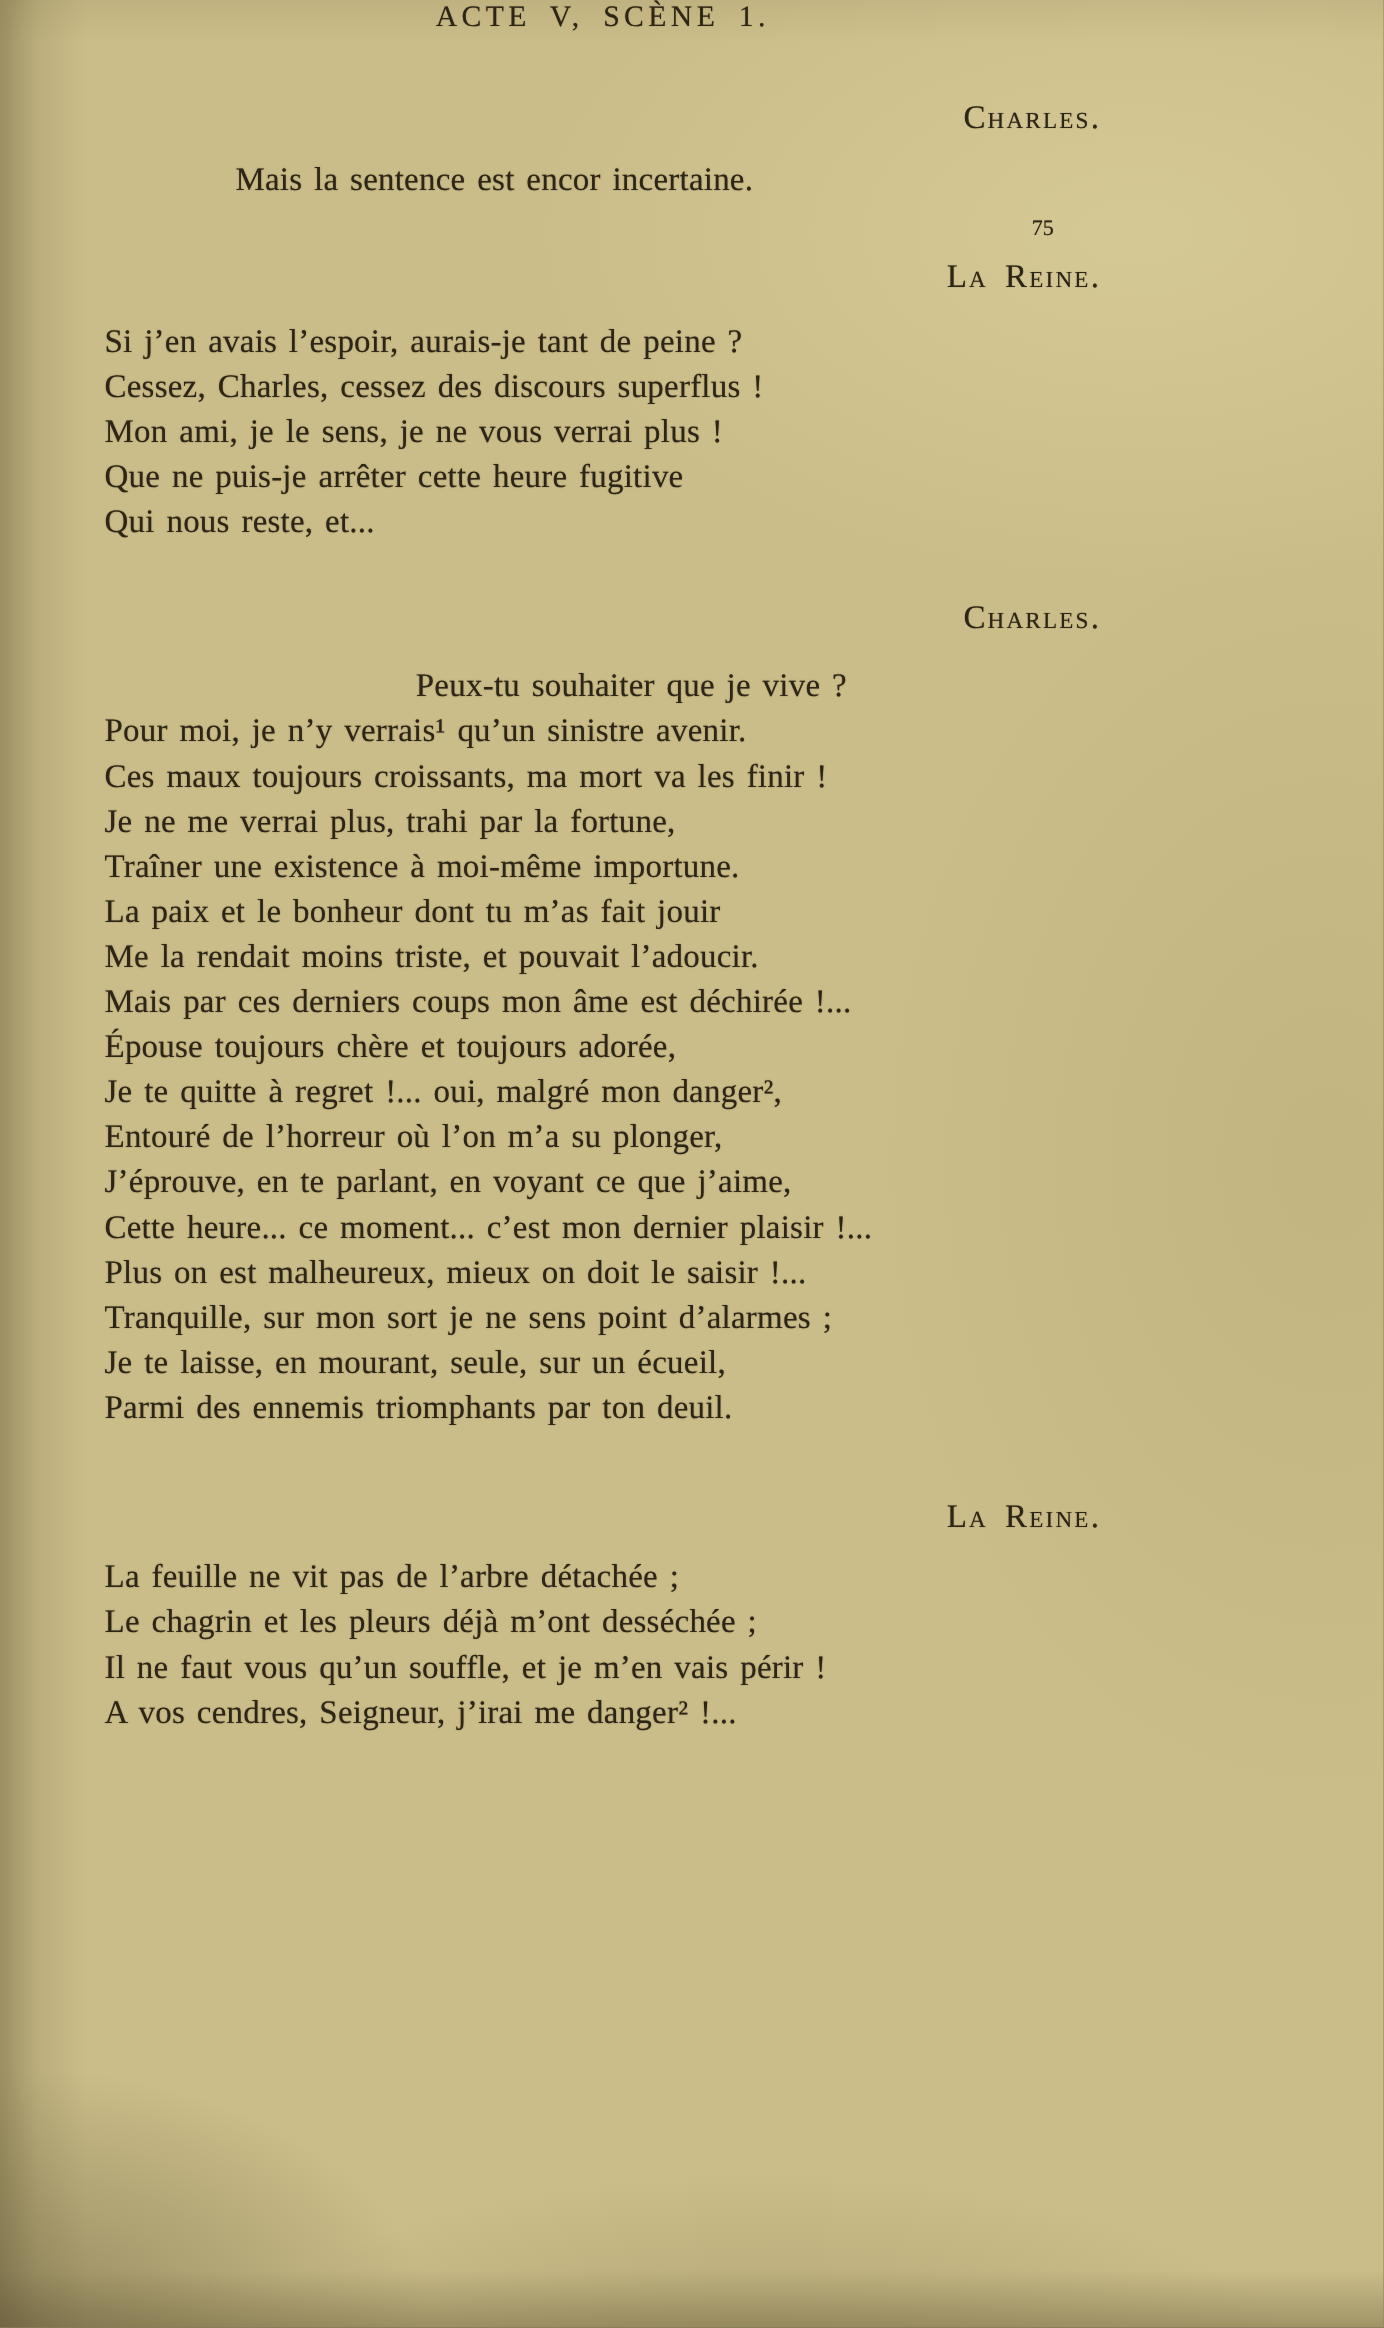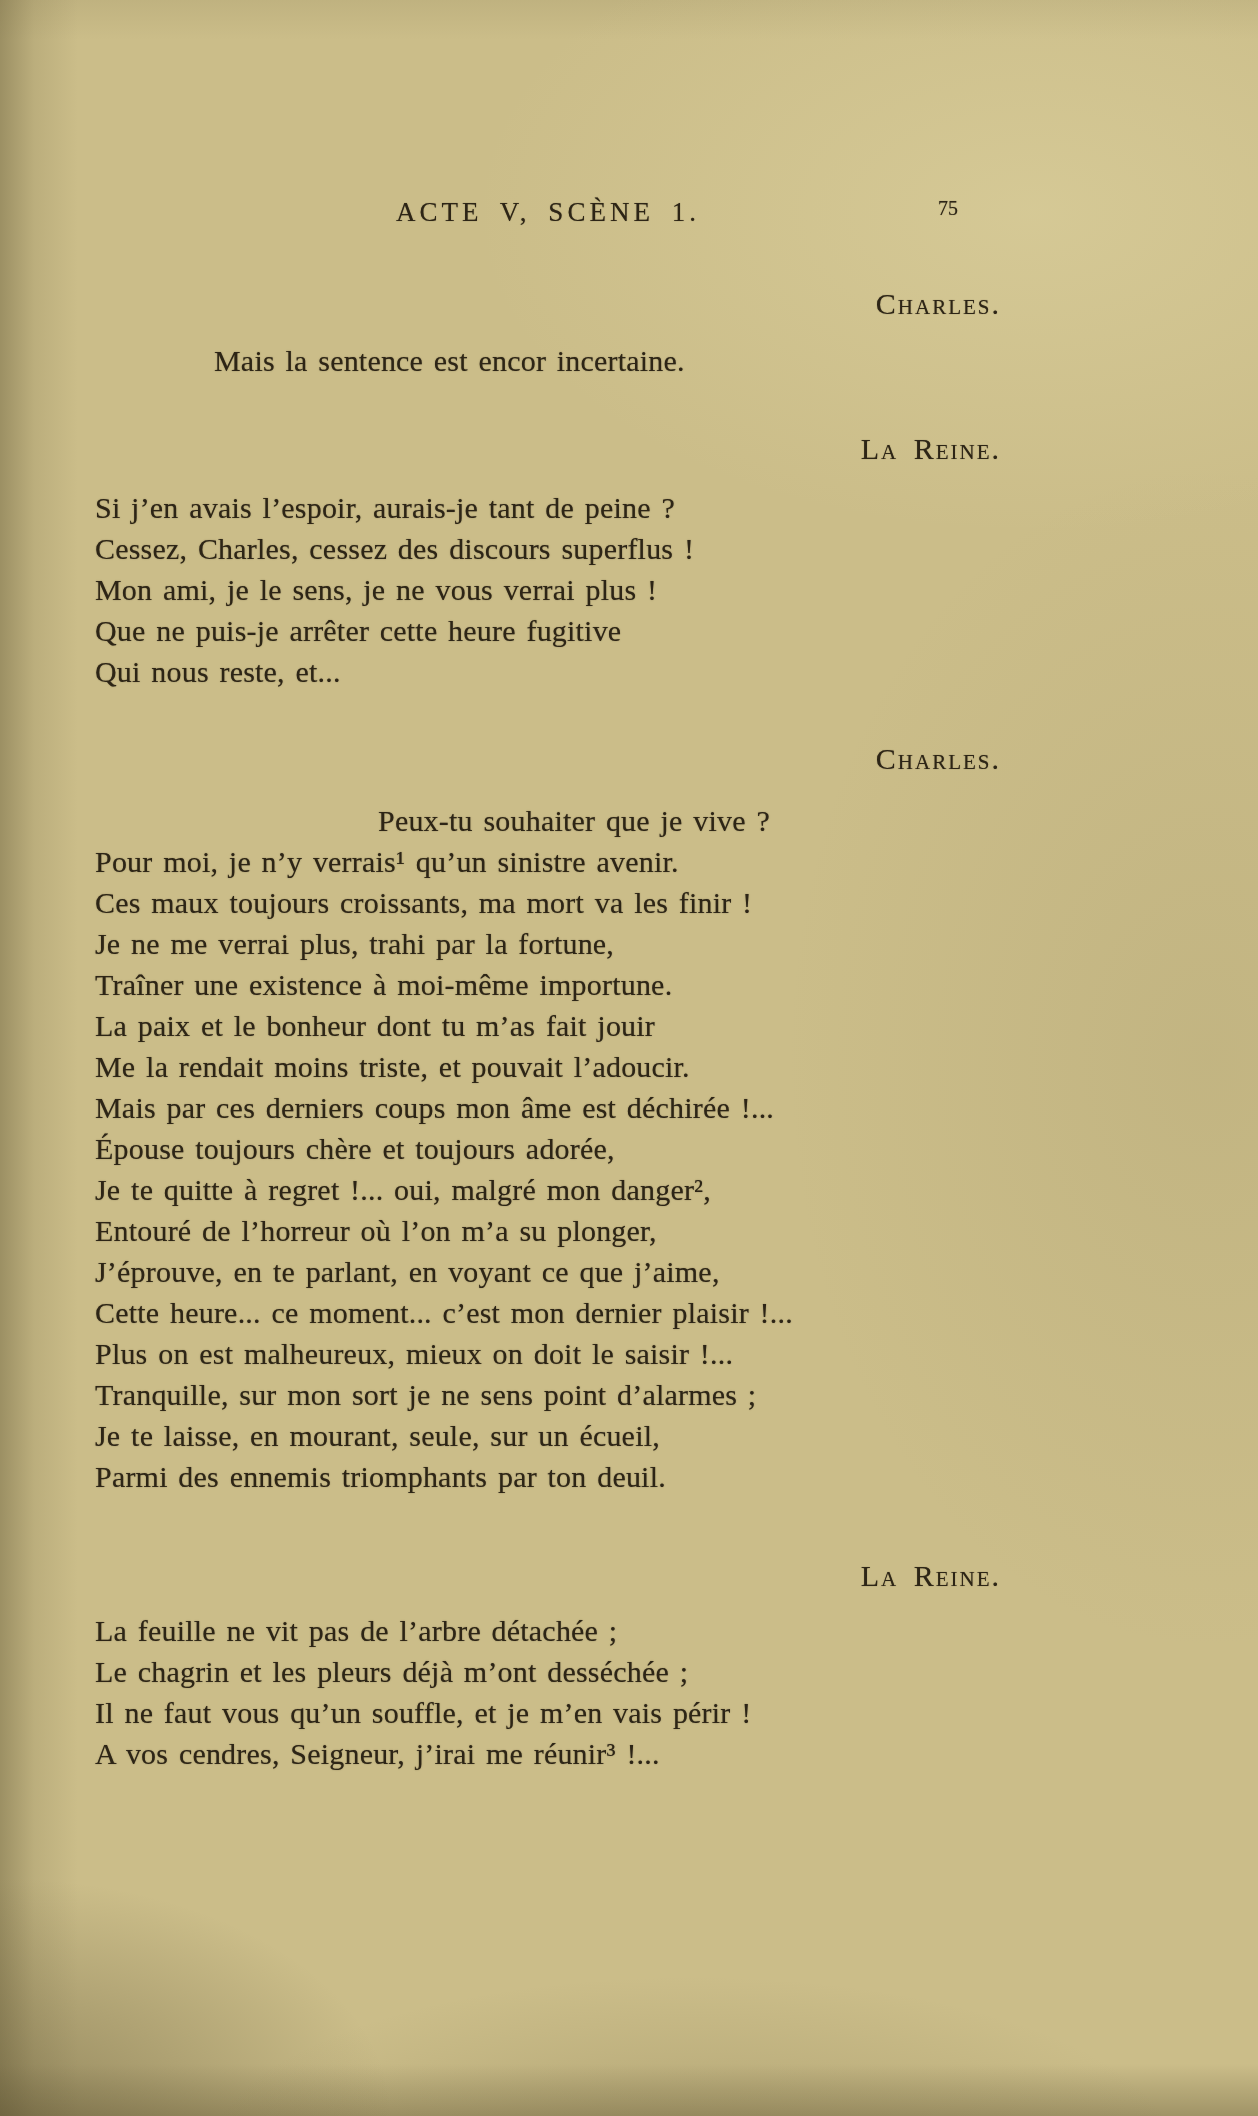--- a/index.html
+++ b/index.html
@@ -19,21 +19,20 @@
       radial-gradient(ellipse 900px 520px at 82% 10%, rgba(228,218,168,0.40), rgba(228,218,168,0) 62%),
       radial-gradient(ellipse 640px 900px at 96% 50%, rgba(148,136,92,0.16), rgba(148,136,92,0) 66%),
       radial-gradient(ellipse 560px 340px at 0% 100%, rgba(92,82,50,0.50), rgba(92,82,50,0) 70%),
       radial-gradient(ellipse 700px 260px at 55% 102%, rgba(110,99,62,0.28), rgba(110,99,62,0) 70%),
       linear-gradient(to right, rgba(104,94,58,0.48), rgba(104,94,58,0.16) 34px, rgba(104,94,58,0) 78px),
       linear-gradient(to top, rgba(100,90,55,0.42), rgba(100,90,55,0) 52px),
       linear-gradient(to bottom, rgba(140,128,86,0.18), rgba(140,128,86,0) 40px);
   }
   .running-head {
     position: relative;
-    padding-top: 197px;
     height: 41px;
     box-sizing: content-box;
     font-family: Liberation Serif, serif;
   }
   .head-title {
     margin-left: 95px;
     width: 906px;
     text-align: center;
     font-size: 27px;
     letter-spacing: 4px;
@@ -127,17 +126,17 @@
           <div class="verse">Je te laisse, en mourant, seule, sur un écueil,</div>
           <div class="verse">Parmi des ennemis triomphants par ton deuil.</div>
         </div>
       </section>
       <section class="speech s4">
         <div class="speaker">La Reine.</div>
         <div class="lines">
           <div class="verse">La feuille ne vit pas de l’arbre détachée ;</div>
           <div class="verse">Le chagrin et les pleurs déjà m’ont desséchée ;</div>
           <div class="verse">Il ne faut vous qu’un souffle, et je m’en vais périr !</div>
-          <div class="verse">A vos cendres, Seigneur, j’irai me réunir³ !...</div>
+          <div class="verse">A vos cendres, Seigneur, j’irai me danger² !...</div>
         </div>
       </section>
     </main>
 </div>
 
 </body></html>

